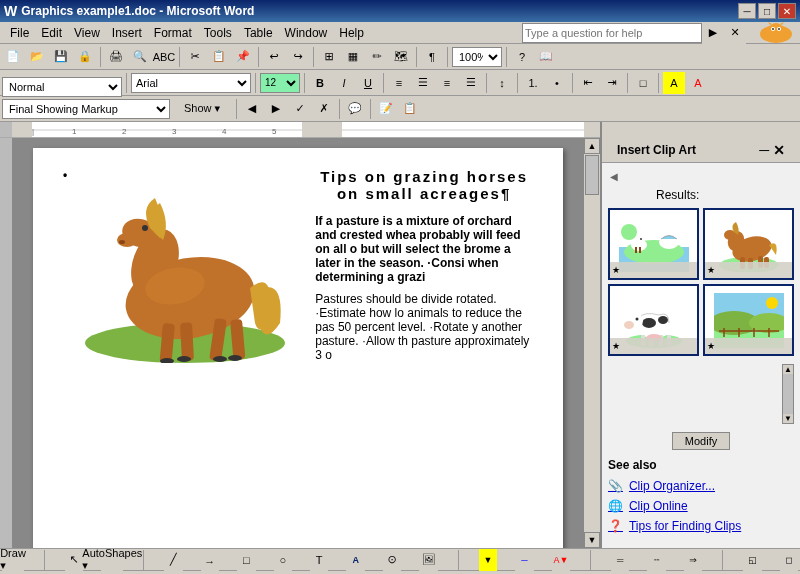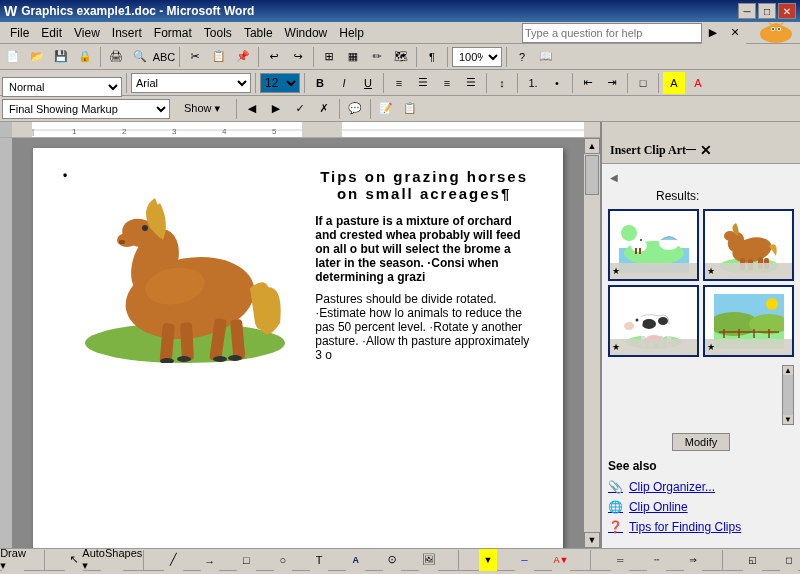--- a/index.html
+++ b/index.html
@@ -64,21 +64,21 @@
       align-items: center;
       padding: 0 2px;
       border-bottom: 1px solid #999;
       gap: 2px;
     }
     .style-select {
       height: 20px; font-size: 11px; background: white; border: 1px solid #888;
       padding: 0 2px;
     }
     .font-select { width: 120px; height: 20px; font-size: 11px; background: white; border: 1px solid #888; }
-    .size-select { width: 40px; height: 20px; font-size: 12px; background: #0369a1; border: 1px solid #888; }
+    .size-select { width: 40px; height: 20px; font-size: 10px; background: #86efac; border: 1px solid #888; }
 
     
     #markup-toolbar {
       background: #d4d0c8;
       height: 26px;
       display: flex;
       align-items: center;
       padding: 0 2px;
       border-bottom: 1px solid #999;
       gap: 2px;
@@ -138,27 +138,27 @@
     #clip-panel {
       width: 200px;
       background: #f0f0f0;
       border-left: 2px solid #888;
       display: flex;
       flex-direction: column;
       font-size: 12px;
     }
     #clip-panel-header {
       background: #d4d0c8;
-      padding: 4px 8px;
-      display: flex;
-      align-items: center;
+      padding: 4px 15px;
+      display: flex;
+      align-items: center;
+      justify-content: space-between;
       border-bottom: 1px solid #999;
       font-weight: bold;
       font-size: 12px;
-      font-family: Liberation Serif, serif;
     }
     #clip-panel-body { padding: 6px; flex: 1; overflow-y: auto; }
     .results-label { font-size: 12px; margin-bottom: 6px; margin-left: 48px; }
     .clip-grid { display: grid; grid-template-columns: 1fr 1fr; gap: 4px; margin-bottom: 8px; }
     .clip-item {
       border: 2px solid #0a246a;
       background: white;
       height: 72px;
       display: flex;
       align-items: center;

